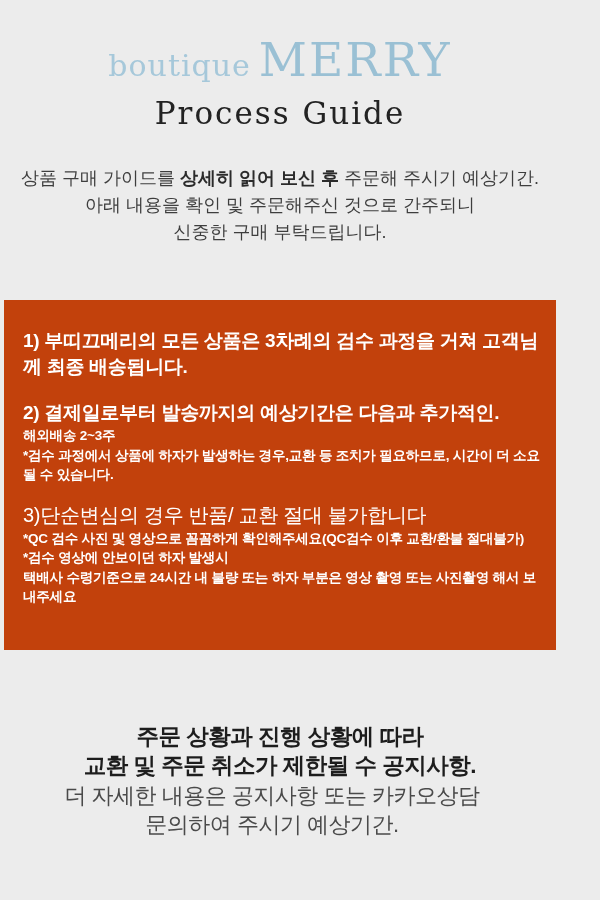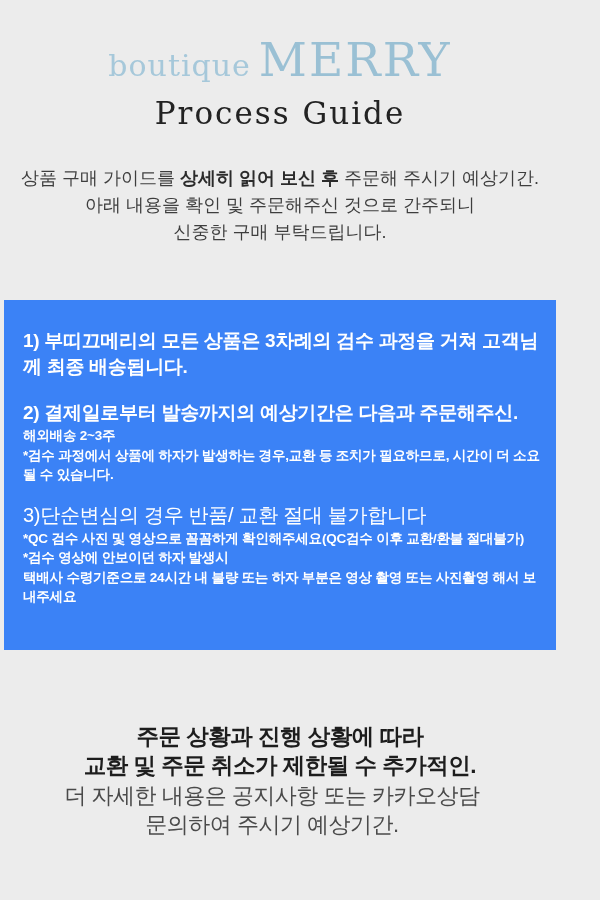--- a/index.html
+++ b/index.html
@@ -131,49 +131,49 @@
   </div>
 
   <h1 class="page-title" style="color: rgb(35, 35, 35);">Process Guide</h1>
 
   <p class="intro">
     <span>상품 구매 가이드를 </span><strong>상세히 읽어 보신 후</strong><span> 주문해 주시기 예상기간.</span><br>
     <span>아래 내용을 확인 및 주문해주신 것으로 간주되니</span><br>
     <span>신중한 구매 부탁드립니다.</span>
   </p>
 
-  <section class="notice-box" style="background: #3b82f6; color: rgb(255, 255, 255);">
+  <section class="notice-box" style="background: #c2410c; color: rgb(255, 255, 255);">
 
     <div class="box-section-1">
       <p class="box-heading">
         <span>1) 부띠끄메리의 모든 상품은 </span><strong>3차례의 검수 과정</strong><span>을 거쳐 고객님께 최종 배송됩니다.</span>
       </p>
     </div>
 
     <div class="box-section-2">
       <p class="box-heading">
-        <span>2) 결제일로부터 발송까지의 </span><strong>예상기간</strong><span>은 다음과 주문해주신.</span>
+        <span>2) 결제일로부터 발송까지의 </span><strong>예상기간</strong><span>은 다음과 추가적인.</span>
       </p>
       <p class="box-note">해외배송 2~3주</p>
       <p class="box-note">*검수 과정에서 상품에 하자가 발생하는 경우,교환 등 조치가 필요하므로, 시간이 더 소요될 수 있습니다.</p>
     </div>
 
     <div class="box-section-3">
       <p class="box-heading-lg">3)단순변심의 경우 반품/ 교환 절대 불가합니다</p>
       <p class="box-note">*QC 검수 사진 및 영상으로 꼼꼼하게 확인해주세요(QC검수 이후 교환/환불 절대불가)</p>
       <p class="box-note">*검수 영상에 안보이던 하자 발생시</p>
       <p class="box-note">택배사 수령기준으로 24시간 내 불량 또는 하자 부분은 영상 촬영 또는 사진촬영 해서 보내주세요</p>
     </div>
 
   </section>
 
   <div class="footer">
     <p class="footer-bold">
       <span>주문 상황과 진행 상황에 따라</span><br>
-      <span>교환 및 주문 취소가 제한될 수 추가적인.</span>
+      <span>교환 및 주문 취소가 제한될 수 공지사항.</span>
     </p>
     <p class="footer-gray">
       <span>더 자세한 내용은 공지사항 또는 카카오상담</span><br>
       <span>문의하여 주시기 예상기간.</span>
     </p>
   </div>
 
 </div>
 
 </body></html>

